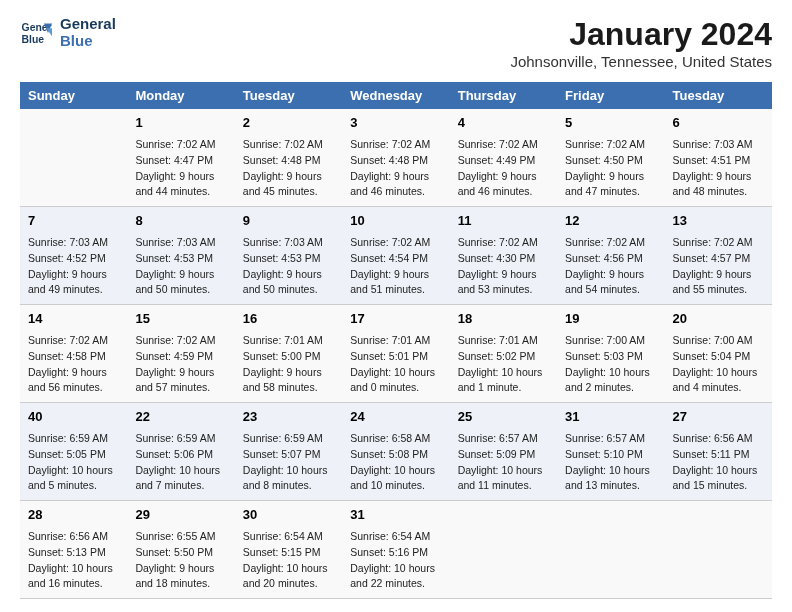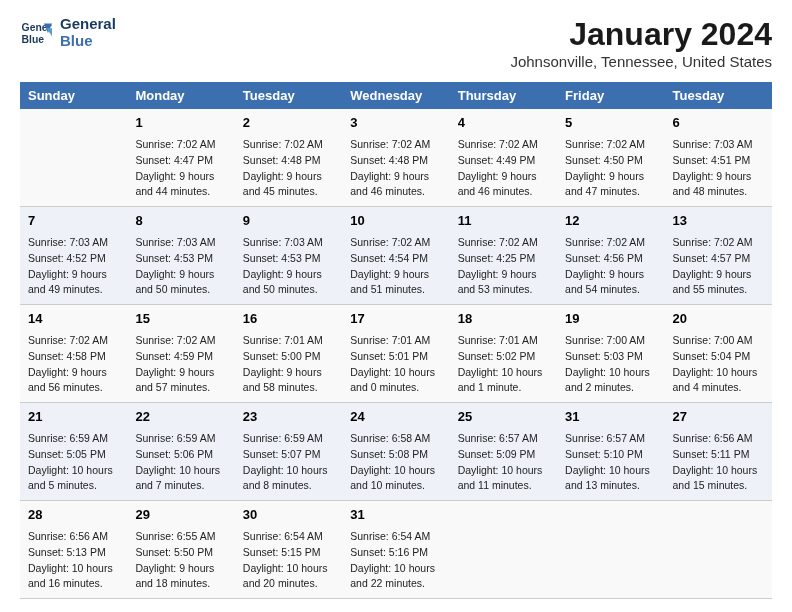--- a/index.html
+++ b/index.html
@@ -153,21 +153,21 @@
         <td>
           <span class="day-num">9</span>
           <div class="day-info"><span>Sunrise: 7:03 AM</span><br><span>Sunset: 4:53 PM</span><br><span>Daylight: 9 hours and 50 minutes.</span></div>
         </td>
         <td>
           <span class="day-num">10</span>
           <div class="day-info"><span>Sunrise: 7:02 AM</span><br><span>Sunset: 4:54 PM</span><br><span>Daylight: 9 hours and 51 minutes.</span></div>
         </td>
         <td>
           <span class="day-num">11</span>
-          <div class="day-info"><span>Sunrise: 7:02 AM</span><br><span>Sunset: 4:25 PM</span><br><span>Daylight: 9 hours and 53 minutes.</span></div>
+          <div class="day-info"><span>Sunrise: 7:02 AM</span><br><span>Sunset: 4:30 PM</span><br><span>Daylight: 9 hours and 53 minutes.</span></div>
         </td>
         <td>
           <span class="day-num">12</span>
           <div class="day-info"><span>Sunrise: 7:02 AM</span><br><span>Sunset: 4:56 PM</span><br><span>Daylight: 9 hours and 54 minutes.</span></div>
         </td>
         <td>
           <span class="day-num">13</span>
           <div class="day-info"><span>Sunrise: 7:02 AM</span><br><span>Sunset: 4:57 PM</span><br><span>Daylight: 9 hours and 55 minutes.</span></div>
         </td>
       </tr>
@@ -196,21 +196,21 @@
           <span class="day-num">19</span>
           <div class="day-info"><span>Sunrise: 7:00 AM</span><br><span>Sunset: 5:03 PM</span><br><span>Daylight: 10 hours and 2 minutes.</span></div>
         </td>
         <td>
           <span class="day-num">20</span>
           <div class="day-info"><span>Sunrise: 7:00 AM</span><br><span>Sunset: 5:04 PM</span><br><span>Daylight: 10 hours and 4 minutes.</span></div>
         </td>
       </tr>
       <tr>
         <td>
-          <span class="day-num">21</span>
+          <span class="day-num">40</span>
           <div class="day-info"><span>Sunrise: 6:59 AM</span><br><span>Sunset: 5:05 PM</span><br><span>Daylight: 10 hours and 5 minutes.</span></div>
         </td>
         <td>
           <span class="day-num">22</span>
           <div class="day-info"><span>Sunrise: 6:59 AM</span><br><span>Sunset: 5:06 PM</span><br><span>Daylight: 10 hours and 7 minutes.</span></div>
         </td>
         <td>
           <span class="day-num">23</span>
           <div class="day-info"><span>Sunrise: 6:59 AM</span><br><span>Sunset: 5:07 PM</span><br><span>Daylight: 10 hours and 8 minutes.</span></div>
         </td>

